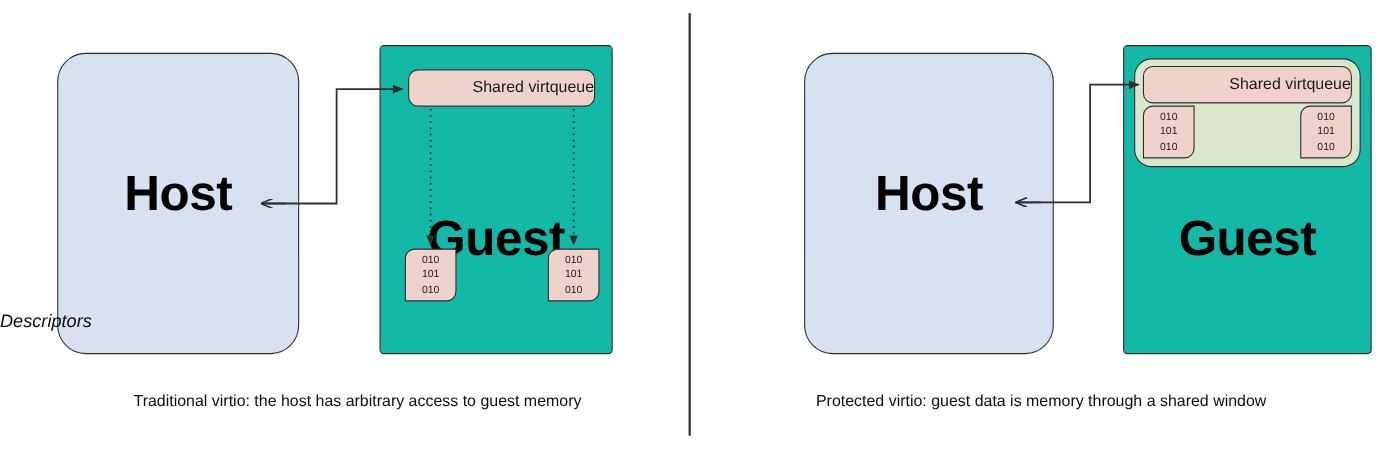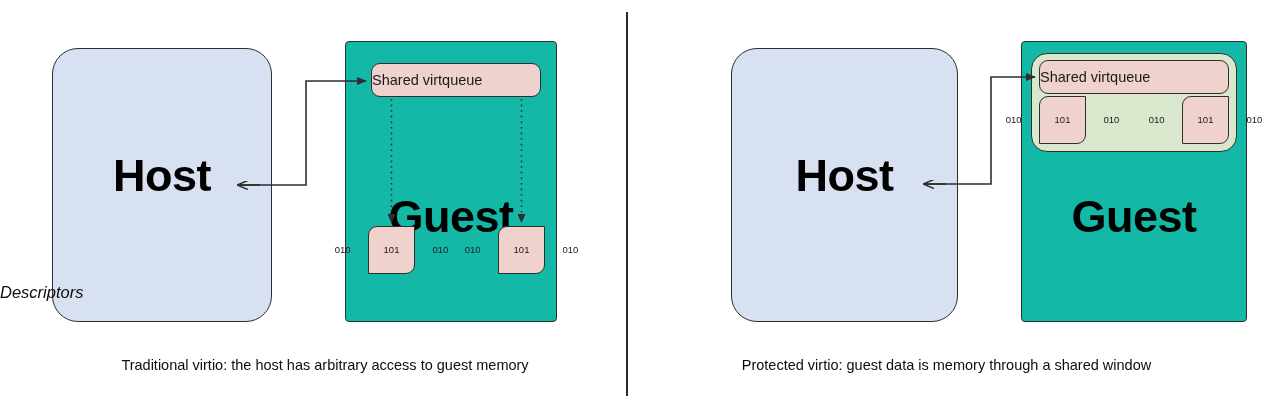--- a/index.html
+++ b/index.html
@@ -55,41 +55,40 @@
     color: #000;
   }
 
   
   .virtqueue {
     border: 1.6px solid #2e2e2e;
     border-radius: 9px;
     background: #f0d2cd;
     display: flex;
     align-items: center;
-    justify-content: flex-start;
+    justify-content: flex-end;
     font-size: 14.5px;
     color: #1a1a1a;
   }
 
   
   .descriptor {
     border: 1.6px solid #2e2e2e;
     border-top-left-radius: 9px;
     border-bottom-right-radius: 9px;
     border-top-right-radius: 0;
     border-bottom-left-radius: 0;
     background: #f0d2cd;
     display: flex;
-    flex-direction: row;
+    flex-direction: column;
     align-items: center;
     justify-content: center;
     font-size: 9.5px;
     line-height: 1.42;
     color: #1a1a1a;
-    gap: 33px;
   }
   .descriptor span { display: block; }
 
   
   .shared-window {
     border: 1.6px solid #2e2e2e;
     border-radius: 16px;
     background: #d9e8cd;
   }
 

